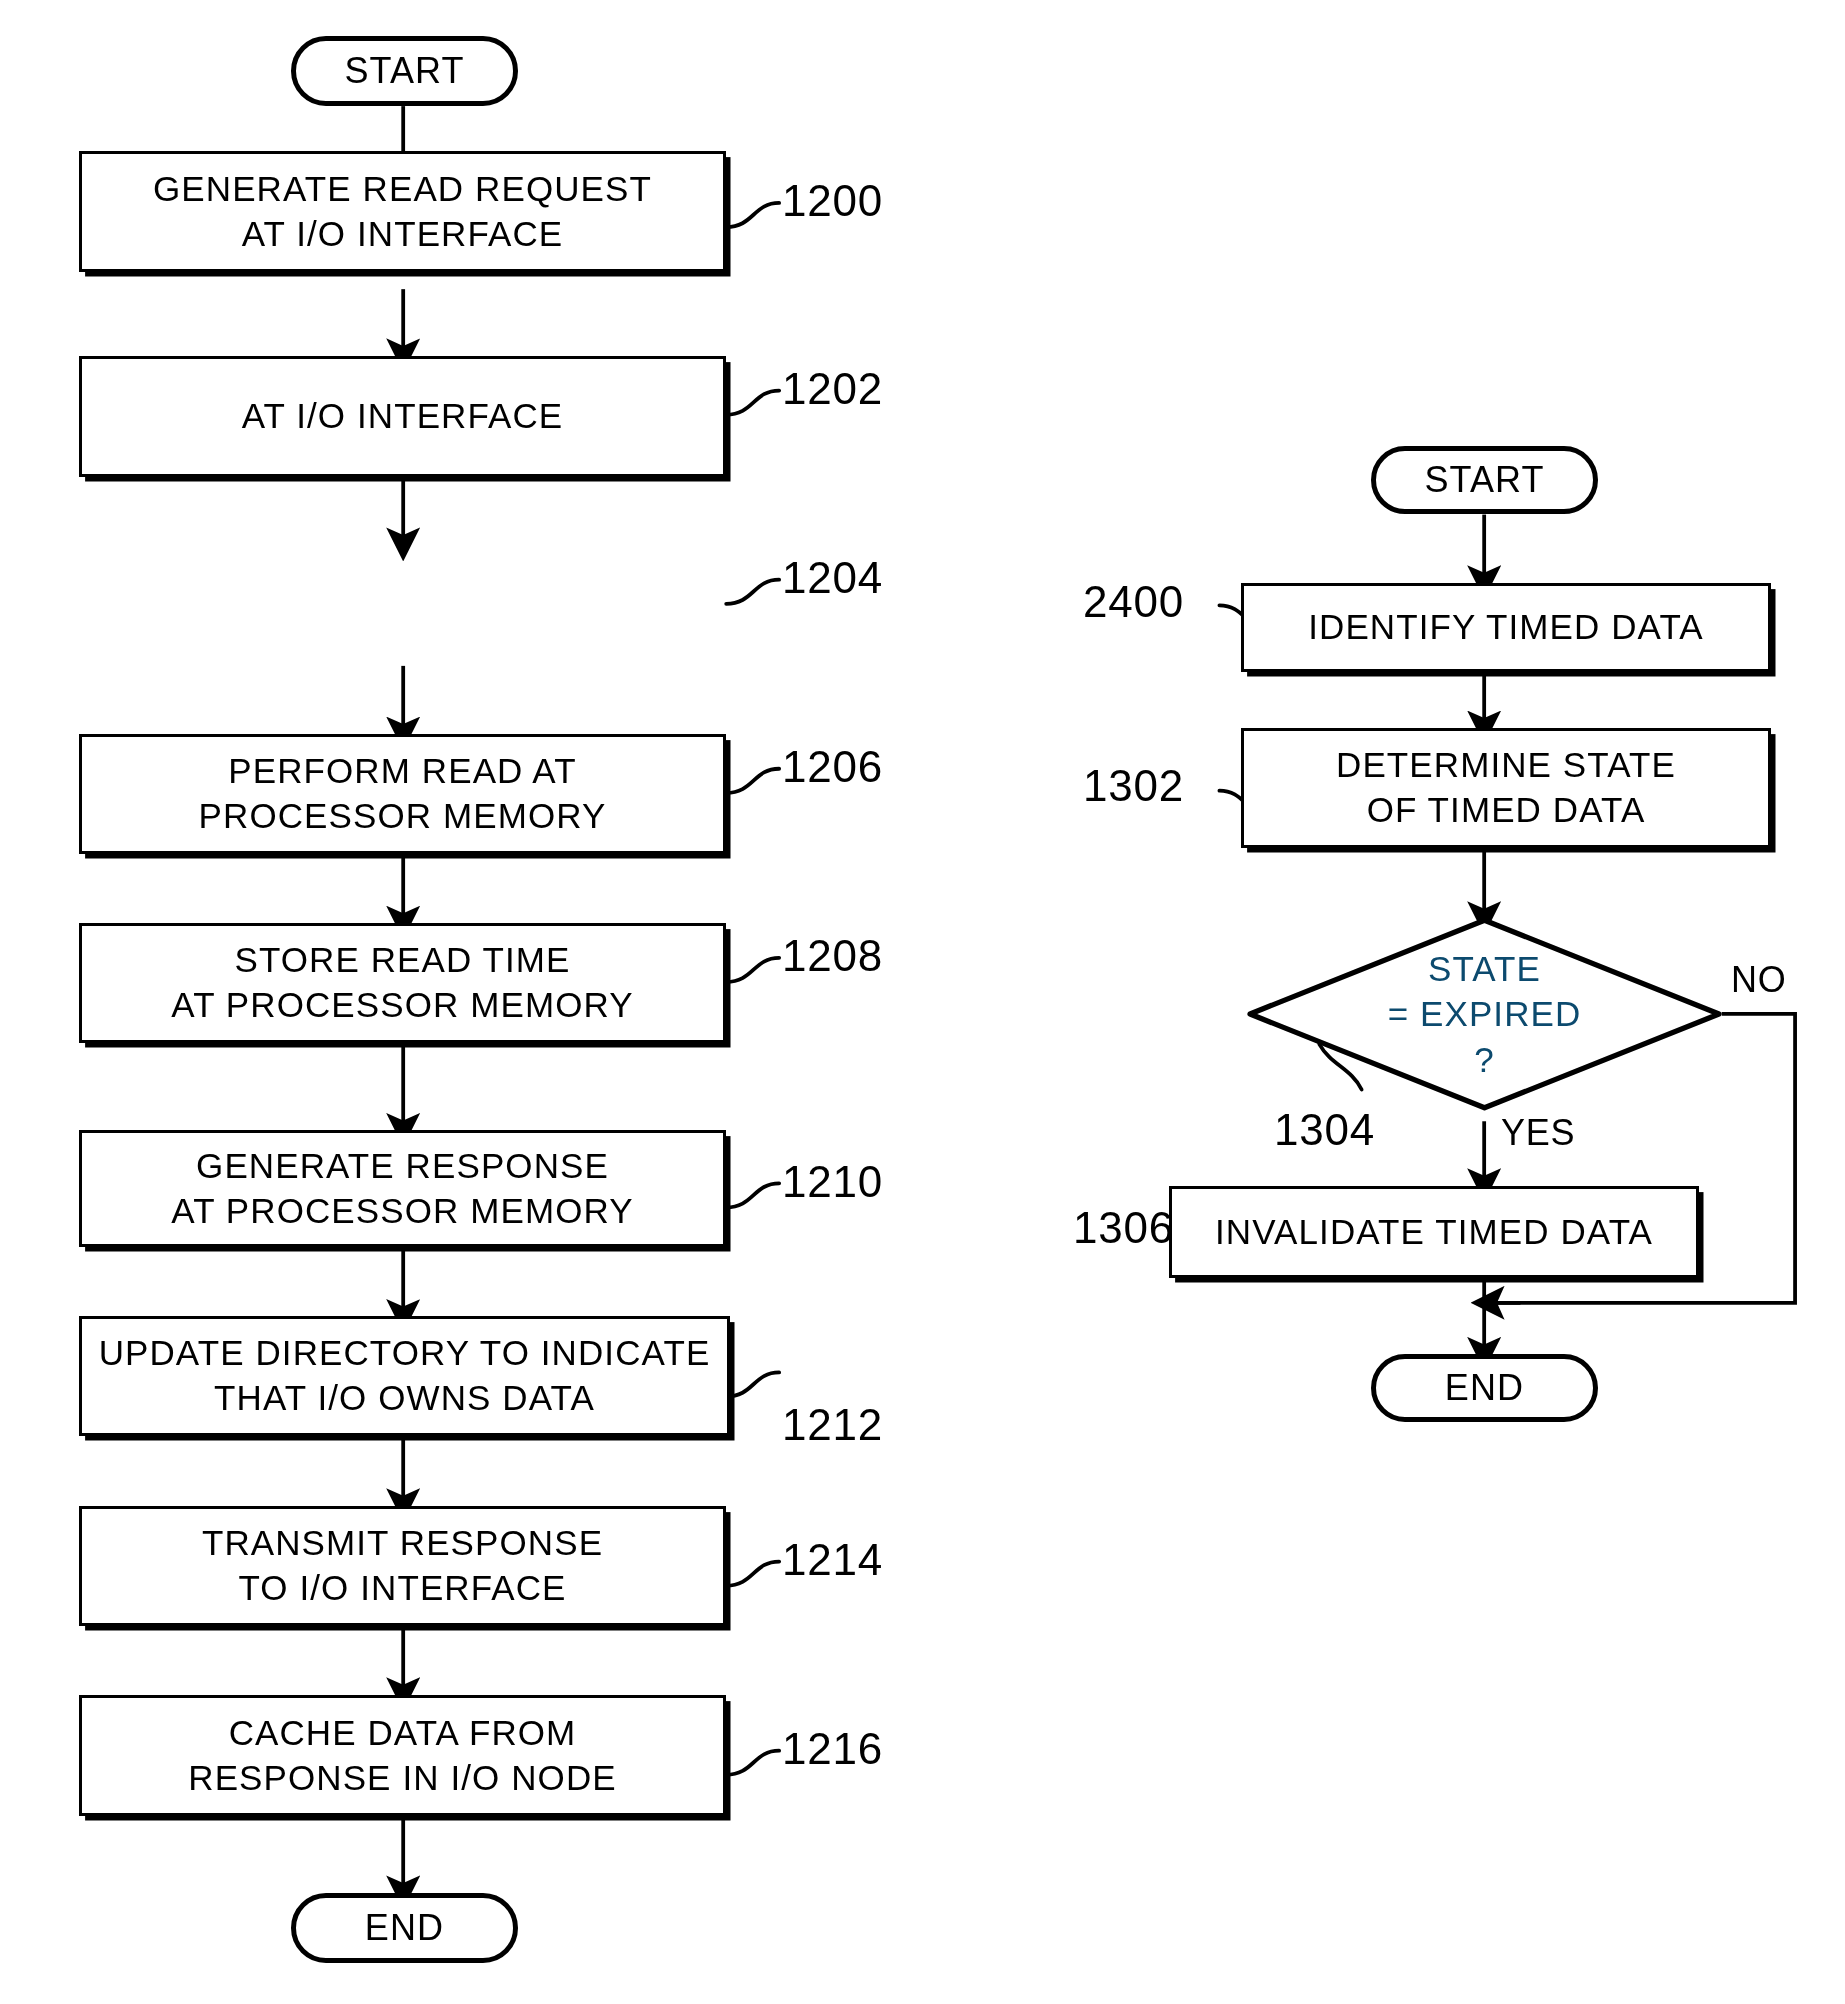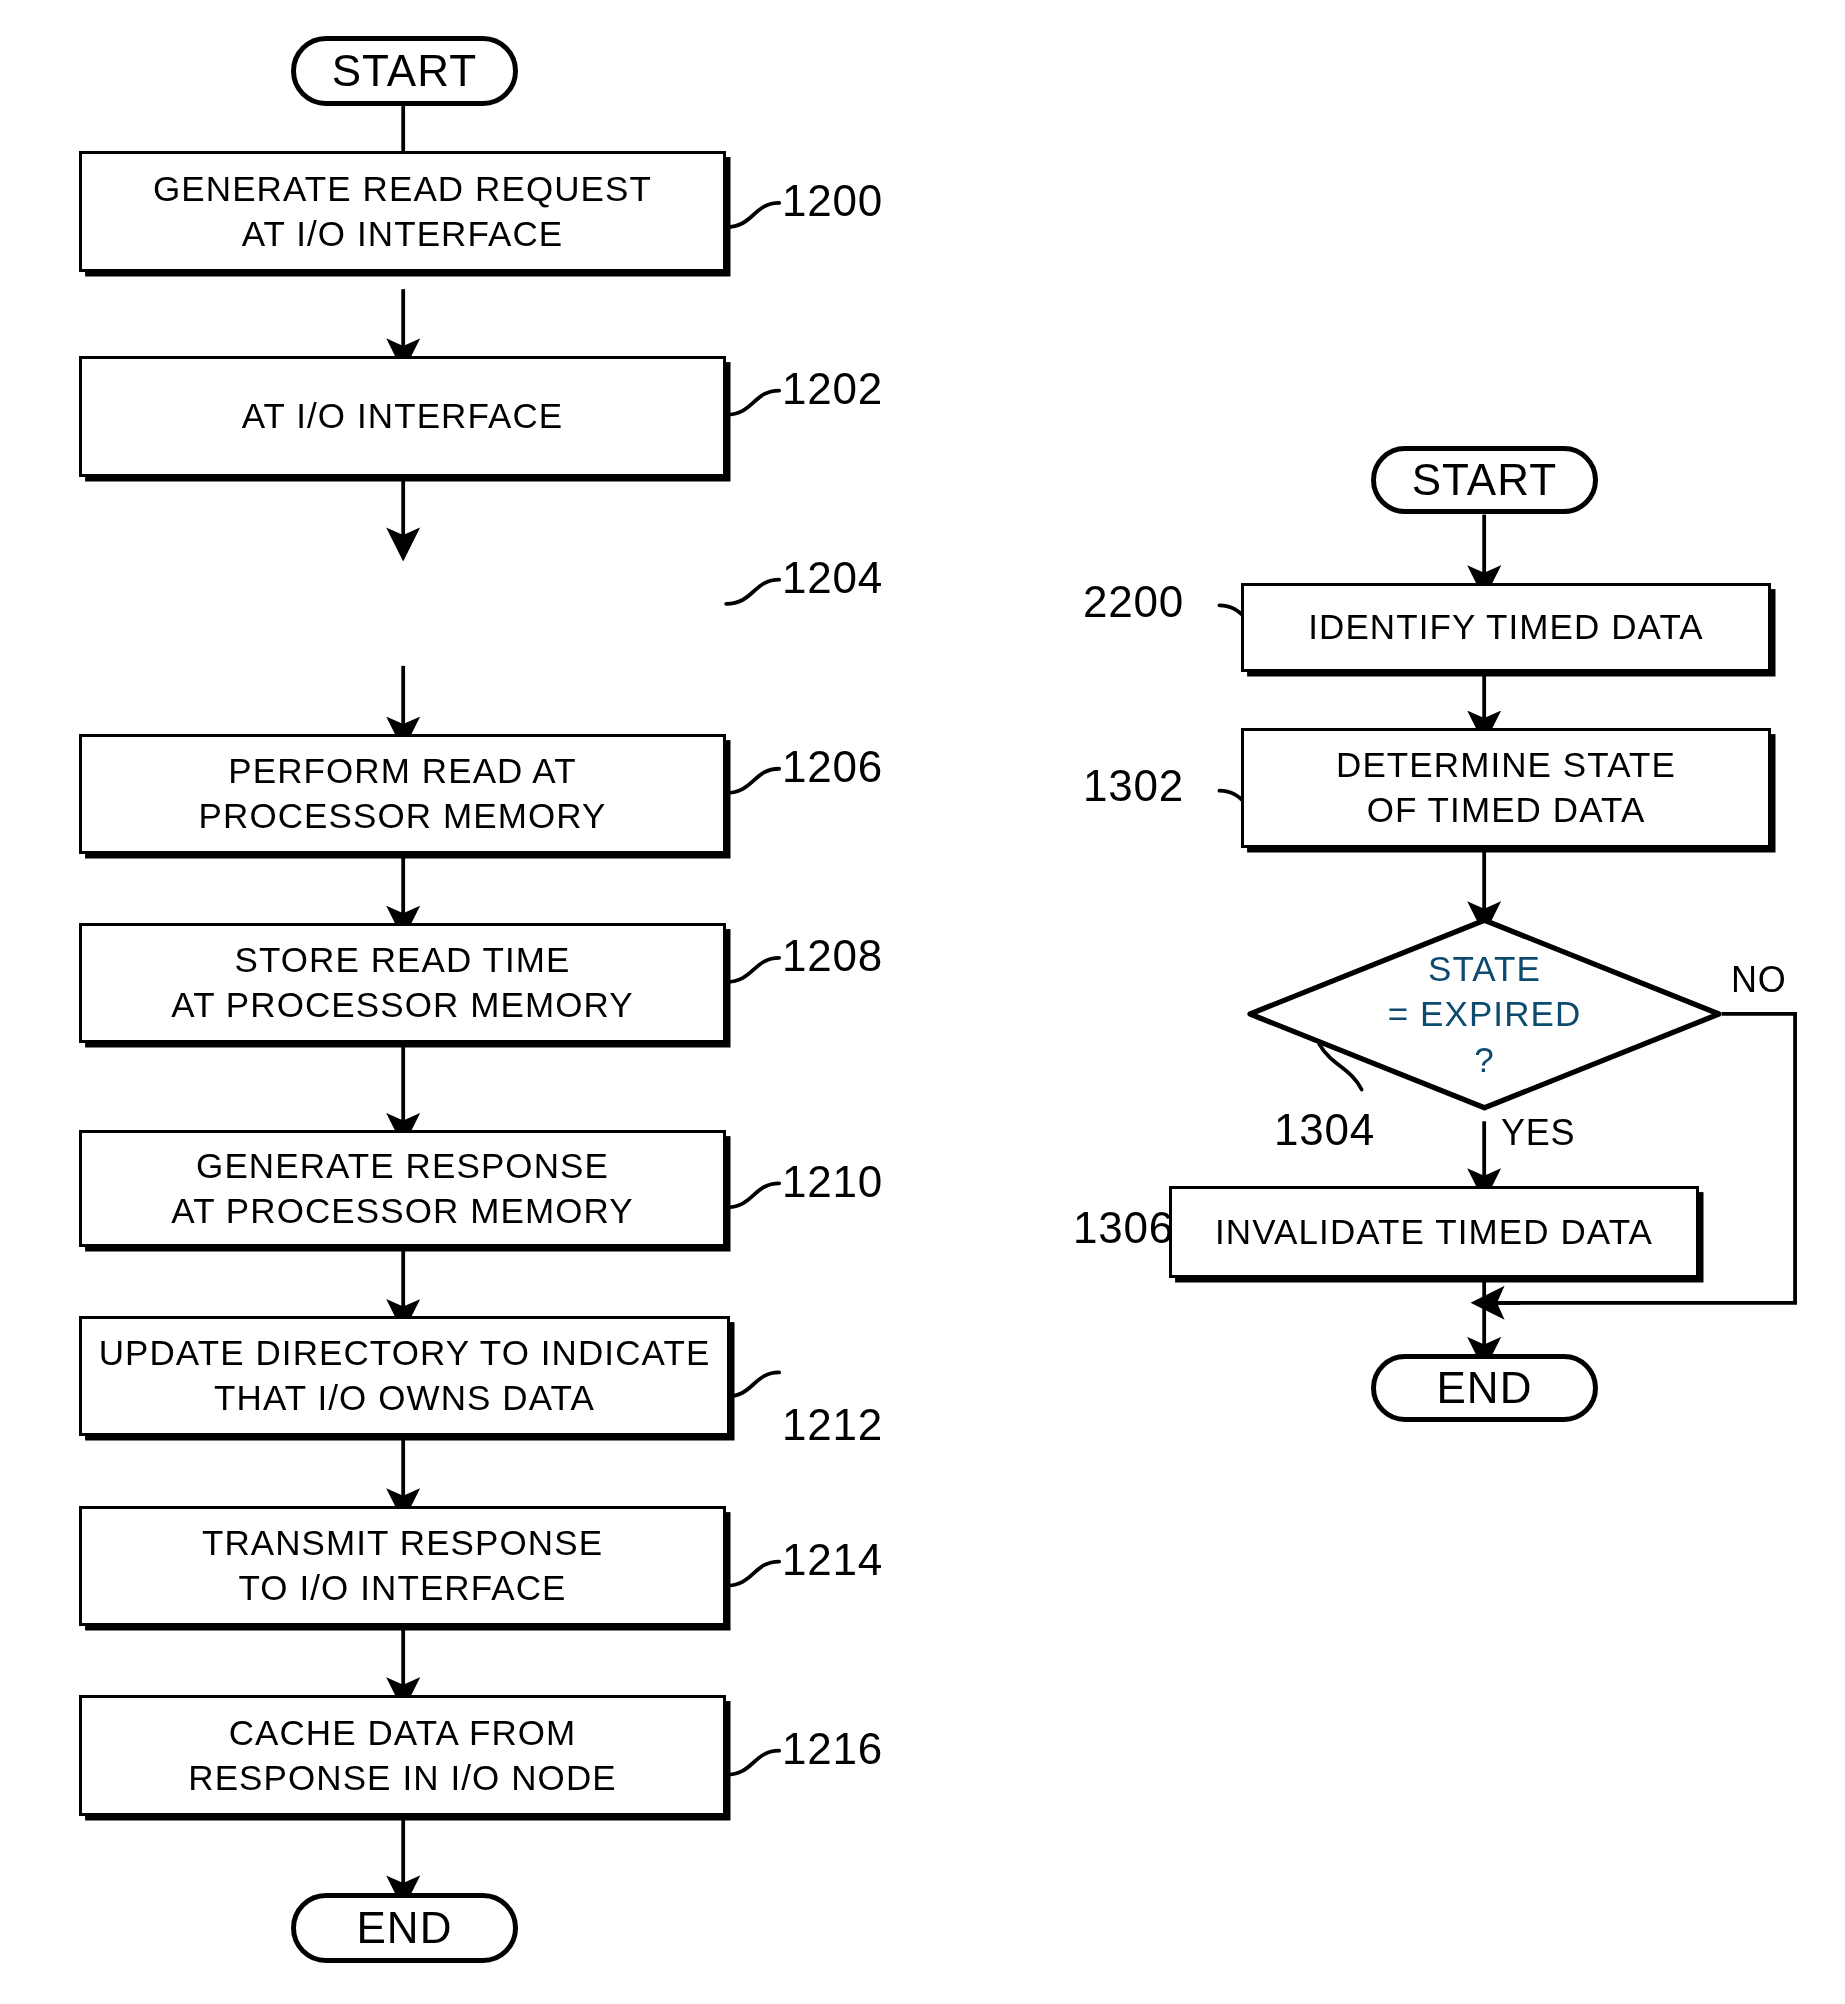--- a/index.html
+++ b/index.html
@@ -31,21 +31,21 @@
     border: 3.8px solid #000000;
     background: #ffffff;
     box-shadow: 5.3px 5.3px 0 -0.8px #000000;
     font-size: 35px;
     line-height: 1.28;
   }
   .terminator {
     border: 5.3px solid #000000;
     border-radius: 35px;
     background: #ffffff;
-    font-size: 44px;
+    font-size: 36px;
     line-height: 1.1;
   }
   .proc-line { display: block; white-space: nowrap; }
   .diamond-wrap { position: absolute; }
   .diamond-wrap svg { display: block; overflow: visible; }
   .diamond-text {
     position: absolute;
     left: 0; top: 0;
     width: 100%; height: 100%;
     display: flex;
@@ -201,21 +201,21 @@
   <div class="ref" style="left:782px; top:1724px;">1216</div>
 
   <div class="node terminator" style="left:291px; top:1893px; width:227px; height:70px;">
     <span>END</span>
   </div>
 
   <div class="node terminator" style="left:1371px; top:446px; width:227px; height:68px;">
     <span>START</span>
   </div>
 
-  <div class="ref" style="left:1083px; top:577px;">2200</div>
+  <div class="ref" style="left:1083px; top:577px;">2400</div>
   <div class="node process" style="left:1241px; top:583px; width:530px; height:89px;">
     <span class="proc-line">IDENTIFY TIMED DATA</span>
   </div>
 
   <div class="ref" style="left:1083px; top:761px;">1302</div>
   <div class="node process" style="left:1241px; top:728px; width:530px; height:120px;">
     <span class="proc-line">DETERMINE STATE</span>
     <span class="proc-line">OF TIMED DATA</span>
   </div>
 

